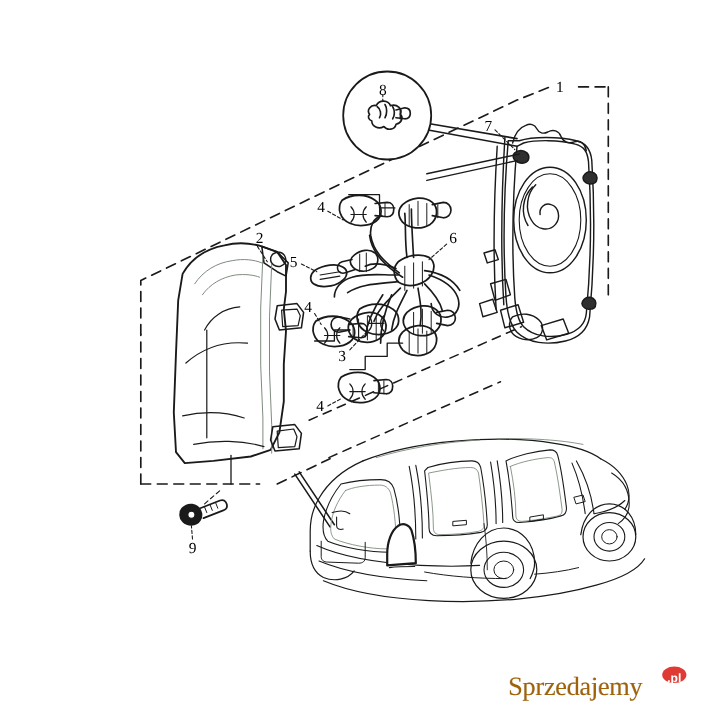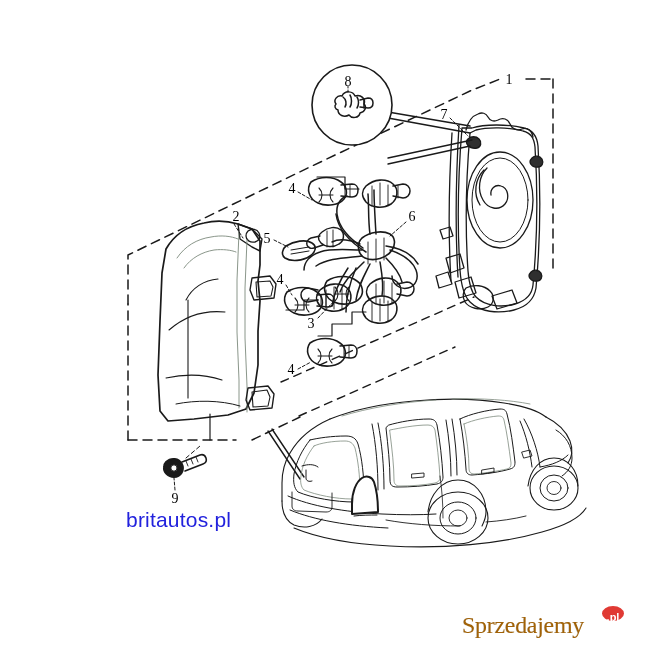--- a/index.html
+++ b/index.html
@@ -431,20 +431,19 @@
       <text class="callout-num" x="280" y="284" text-anchor="middle">4</text>
       <text class="callout-num" x="291" y="374" text-anchor="middle">4</text>
       <text class="callout-num" x="267" y="243" text-anchor="middle">5</text>
       <text class="callout-num" x="412" y="221" text-anchor="middle">6</text>
       <text class="callout-num" x="444" y="119" text-anchor="middle">7</text>
       <text class="callout-num" x="348" y="86" text-anchor="middle">8</text>
       <text class="callout-num" x="175" y="503" text-anchor="middle">9</text>
     </g>
   </svg>
 
-  <div class="wm-brit">britautos.pl</div>
 
   <div class="wm-sprz">
     <div class="wm-sprz-text">Sprzedajemy</div>
     <div class="wm-sprz-badge">.pl</div>
   </div>
 
 </div>
 
 </body></html>

